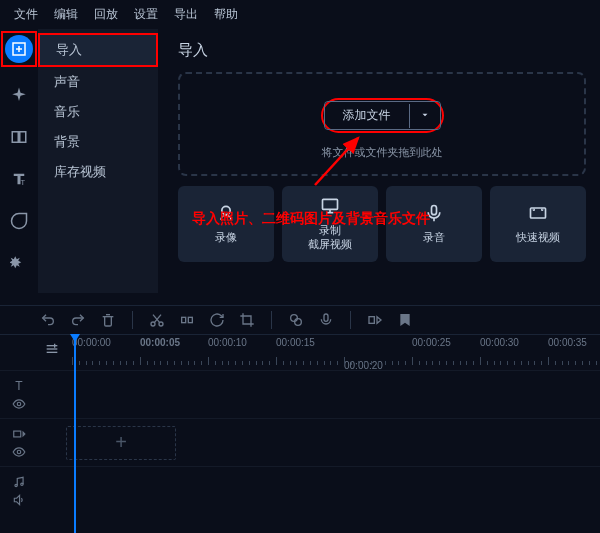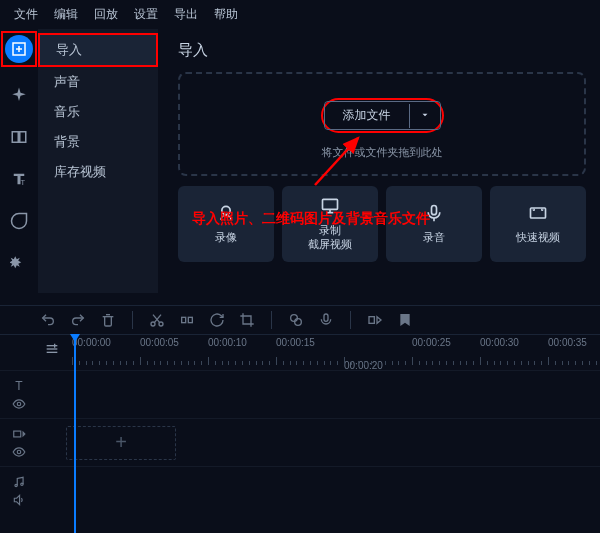--- a/index.html
+++ b/index.html
@@ -263,21 +263,21 @@
         <div class="tick major" style="left: 0px;"></div>
         <div class="tick" style="left: 6.8px;"></div>
         <div class="tick" style="left: 13.6px;"></div>
         <div class="tick" style="left: 20.4px;"></div>
         <div class="tick" style="left: 27.2px;"></div>
         <div class="tick" style="left: 34px;"></div>
         <div class="tick" style="left: 40.8px;"></div>
         <div class="tick" style="left: 47.6px;"></div>
         <div class="tick" style="left: 54.4px;"></div>
         <div class="tick" style="left: 61.2px;"></div>
-        <div class="tick-label" style="left: 68px;">00:00:05</div>
+        <div class="tick-label" style="left: 68px; font-weight: bold;">00:00:05</div>
         <div class="tick major" style="left: 68px;"></div>
         <div class="tick" style="left: 74.8px;"></div>
         <div class="tick" style="left: 81.6px;"></div>
         <div class="tick" style="left: 88.4px;"></div>
         <div class="tick" style="left: 95.2px;"></div>
         <div class="tick" style="left: 102px;"></div>
         <div class="tick" style="left: 108.8px;"></div>
         <div class="tick" style="left: 115.6px;"></div>
         <div class="tick" style="left: 122.4px;"></div>
         <div class="tick" style="left: 129.2px;"></div>

